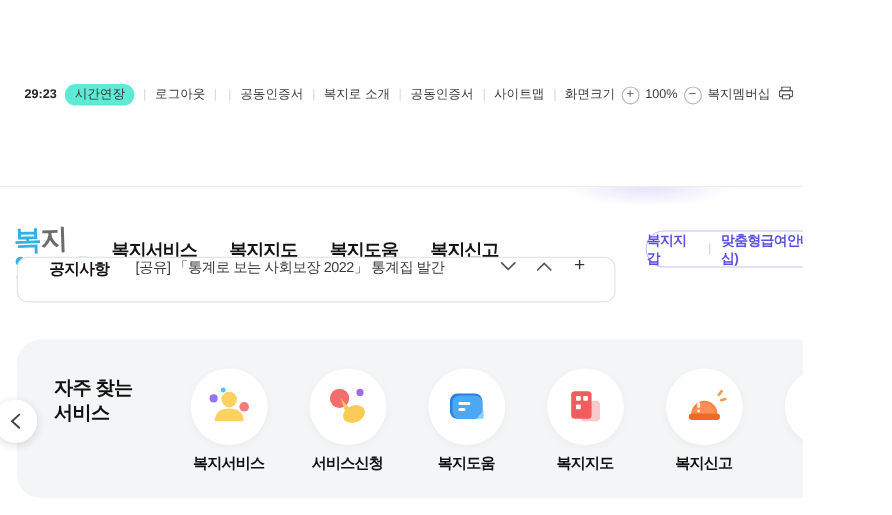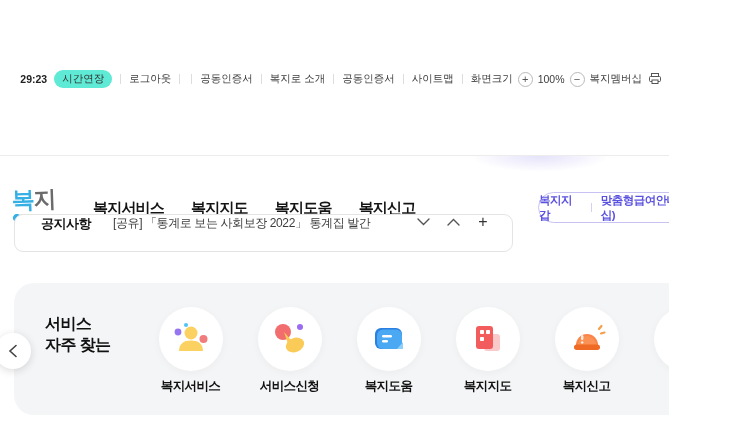--- a/index.html
+++ b/index.html
@@ -144,22 +144,22 @@
       </span>
       <span class="nicon">
           <span class="plus-glyph">+</span>
         </span>
     </span>
   </div>
 
 
   <div class="panel">
     <div class="panel-title">
+      <div>자주 찾는</div>
       <div>서비스</div>
-      <div>자주 찾는</div>
     </div>
     <div class="svc-row">
 
       <div class="svc">
         <div class="svc-circle">
           <svg width="38" height="38" viewBox="0 0 38 38">
             <circle cx="14" cy="5" r="2" fill="#4fc3f7"></circle>
             <circle cx="6" cy="12" r="3.4" fill="#9575f0"></circle>
             <circle cx="31.5" cy="19" r="4" fill="#f07c7c"></circle>
             <circle cx="19" cy="13" r="6.5" fill="#fbd262"></circle>

